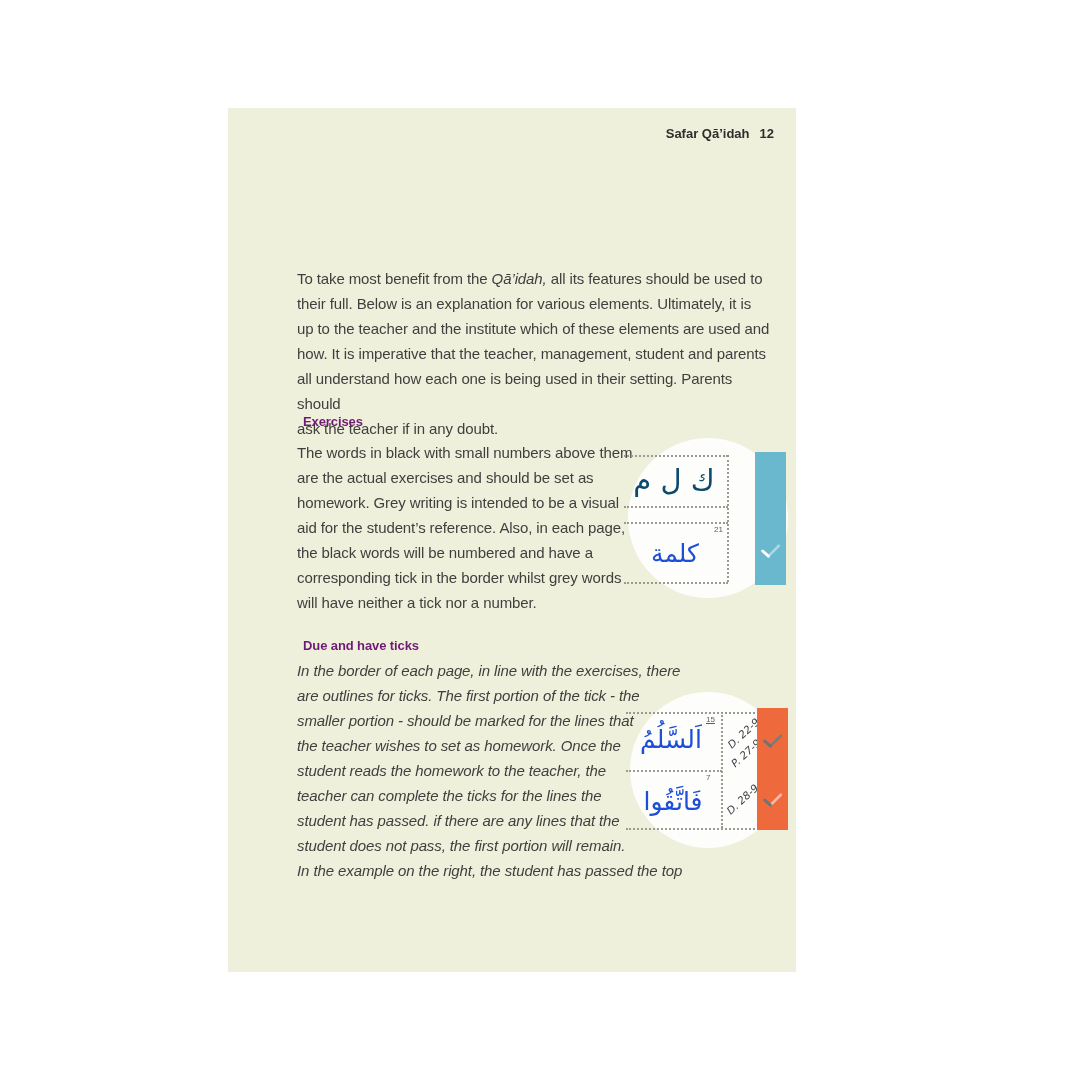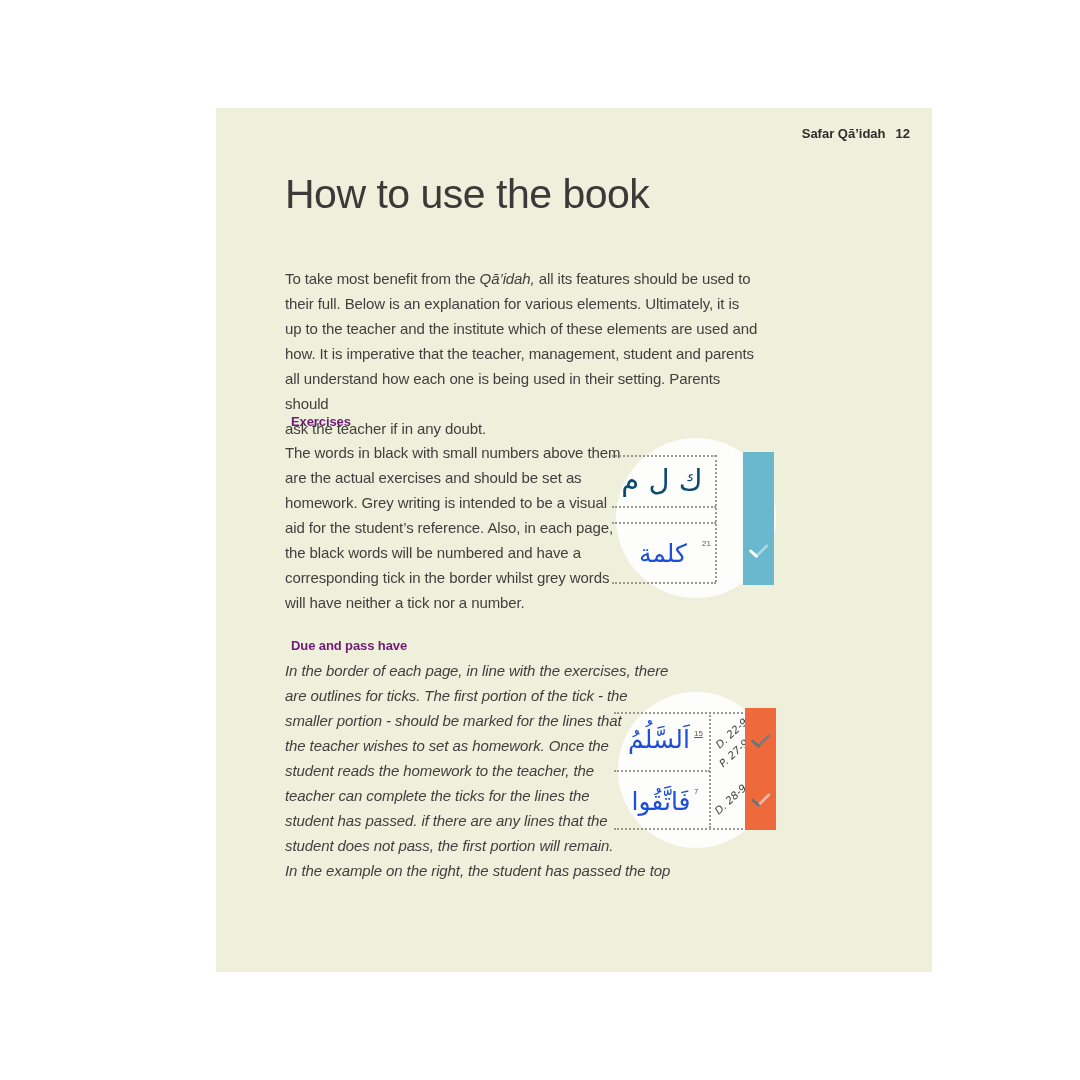--- a/index.html
+++ b/index.html
@@ -1,21 +1,21 @@
 <!DOCTYPE html>
 <html><head>
 <meta charset="utf-8">
 <style>
   html,body{margin:0;padding:0;}
   body{
     width:1080px;height:1080px;background:#ffffff;position:relative;
     font-family:"Liberation Sans",sans-serif;overflow:hidden;
   }
   .panel{
-    position:absolute;left:216px;top:108px;width:716px;height:864px;
+    position:absolute;left:228px;top:108px;width:568px;height:864px;
     background:#eef0db;
   }
   .hdr{
     position:absolute;top:18px;right:22px;font-size:13px;font-weight:bold;
     color:#2e2e2d;letter-spacing:0;
   }
   .hdr .pgnum{margin-left:10px;}
   .title{
     position:absolute;left:69px;top:62px;margin:0;font-size:41px;font-weight:400;
     color:#3a3a39;letter-spacing:-0.5px;line-height:48px;
@@ -41,42 +41,41 @@
   .c2{left:402px;top:584px;width:156px;height:156px;}
   .dotted-h{position:absolute;border-top:2px dotted #9a9a90;height:0;}
   .dotted-v{position:absolute;border-left:2px dotted #9a9a90;width:0;}
   .arabic{
     position:absolute;font-family:"DejaVu Sans",sans-serif;direction:rtl;
     text-align:center;transform:translate(-50%,-50%);white-space:nowrap;
   }
   .ar-grey{color:#0c4a6e;font-size:29px;}
   .ar-black{color:#1d4ed8;font-size:25px;}
   .exnum{
-    position:absolute;font-size:8px;color:#5c5c58;letter-spacing:0;margin-top:14px;
+    position:absolute;font-size:8px;color:#5c5c58;letter-spacing:0;
   }
   .tab{position:absolute;width:31px;}
   .tab-blue{left:527px;top:344px;height:133px;background:#69b8cd;}
   .tab-orange{left:529px;top:600px;height:122px;background:#ee6a3d;}
   .tick{position:absolute;left:4px;width:23px;height:19px;}
   .annot{
     position:absolute;font-family:"DejaVu Sans",sans-serif;font-style:italic;
     font-size:10.5px;color:#3c4244;transform:rotate(-42deg);white-space:nowrap;
     letter-spacing:0;
   }
 </style>
 </head>
 <body>
 
 <div class="panel">
 
   <div class="hdr">
     <span>Safar Qā’idah</span><span class="pgnum">12</span>
   </div>
 
-  <h1 class="title">How to use the book</h1>
 
   <p class="body-text intro"><span>To take most benefit from the </span><i>Qā’idah,</i><span> all its features should be used to</span>
 <span>their full. Below is an explanation for various elements. Ultimately, it is
 up to the teacher and the institute which of these elements are used and
 how. It is imperative that the teacher, management, student and parents
 all understand how each one is being used in their setting. Parents should
 ask the teacher if in any doubt.</span></p>
 
   <h2 class="sec-head ex-head">Exercises</h2>
   <p class="body-text ex-body">The words in black with small numbers above them
@@ -98,21 +97,21 @@
     <span class="arabic ar-black" style="left:447px;top:445px;">كلمة</span>
     <span class="exnum" style="left:486px;top:417px;">21</span>
     <div class="tab tab-blue">
       <svg class="tick" style="top:90px;" viewBox="0 0 22 18">
         <line x1="9" y1="13.5" x2="19" y2="3.5" stroke="rgba(255,255,255,0.45)" stroke-width="2.4" stroke-linecap="round"></line>
         <line x1="3.5" y1="8.5" x2="9" y2="13.5" stroke="#ffffff" stroke-width="2.8" stroke-linecap="round"></line>
       </svg>
     </div>
   </div>
 
-  <h2 class="sec-head due-head">Due and pass have</h2>
+  <h2 class="sec-head due-head">Due and have ticks</h2>
   <p class="body-text due-body">In the border of each page, in line with the exercises, there
 are outlines for ticks. The first portion of the tick - the
 smaller portion - should be marked for the lines that
 the teacher wishes to set as homework. Once the
 student reads the homework to the teacher, the
 teacher can complete the ticks for the lines the
 student has passed. if there are any lines that the
 student does not pass, the first portion will remain.
 In the example on the right, the student has passed the top</p>
 

